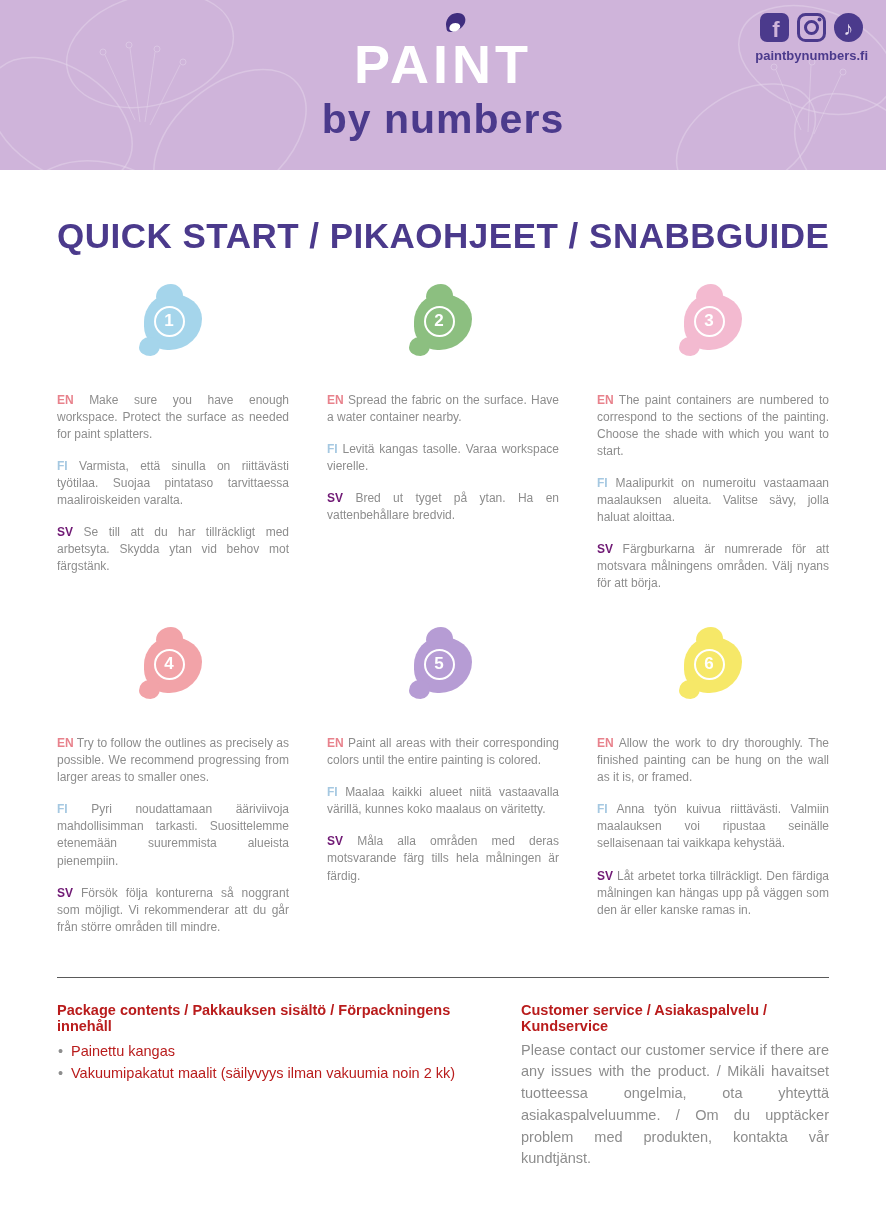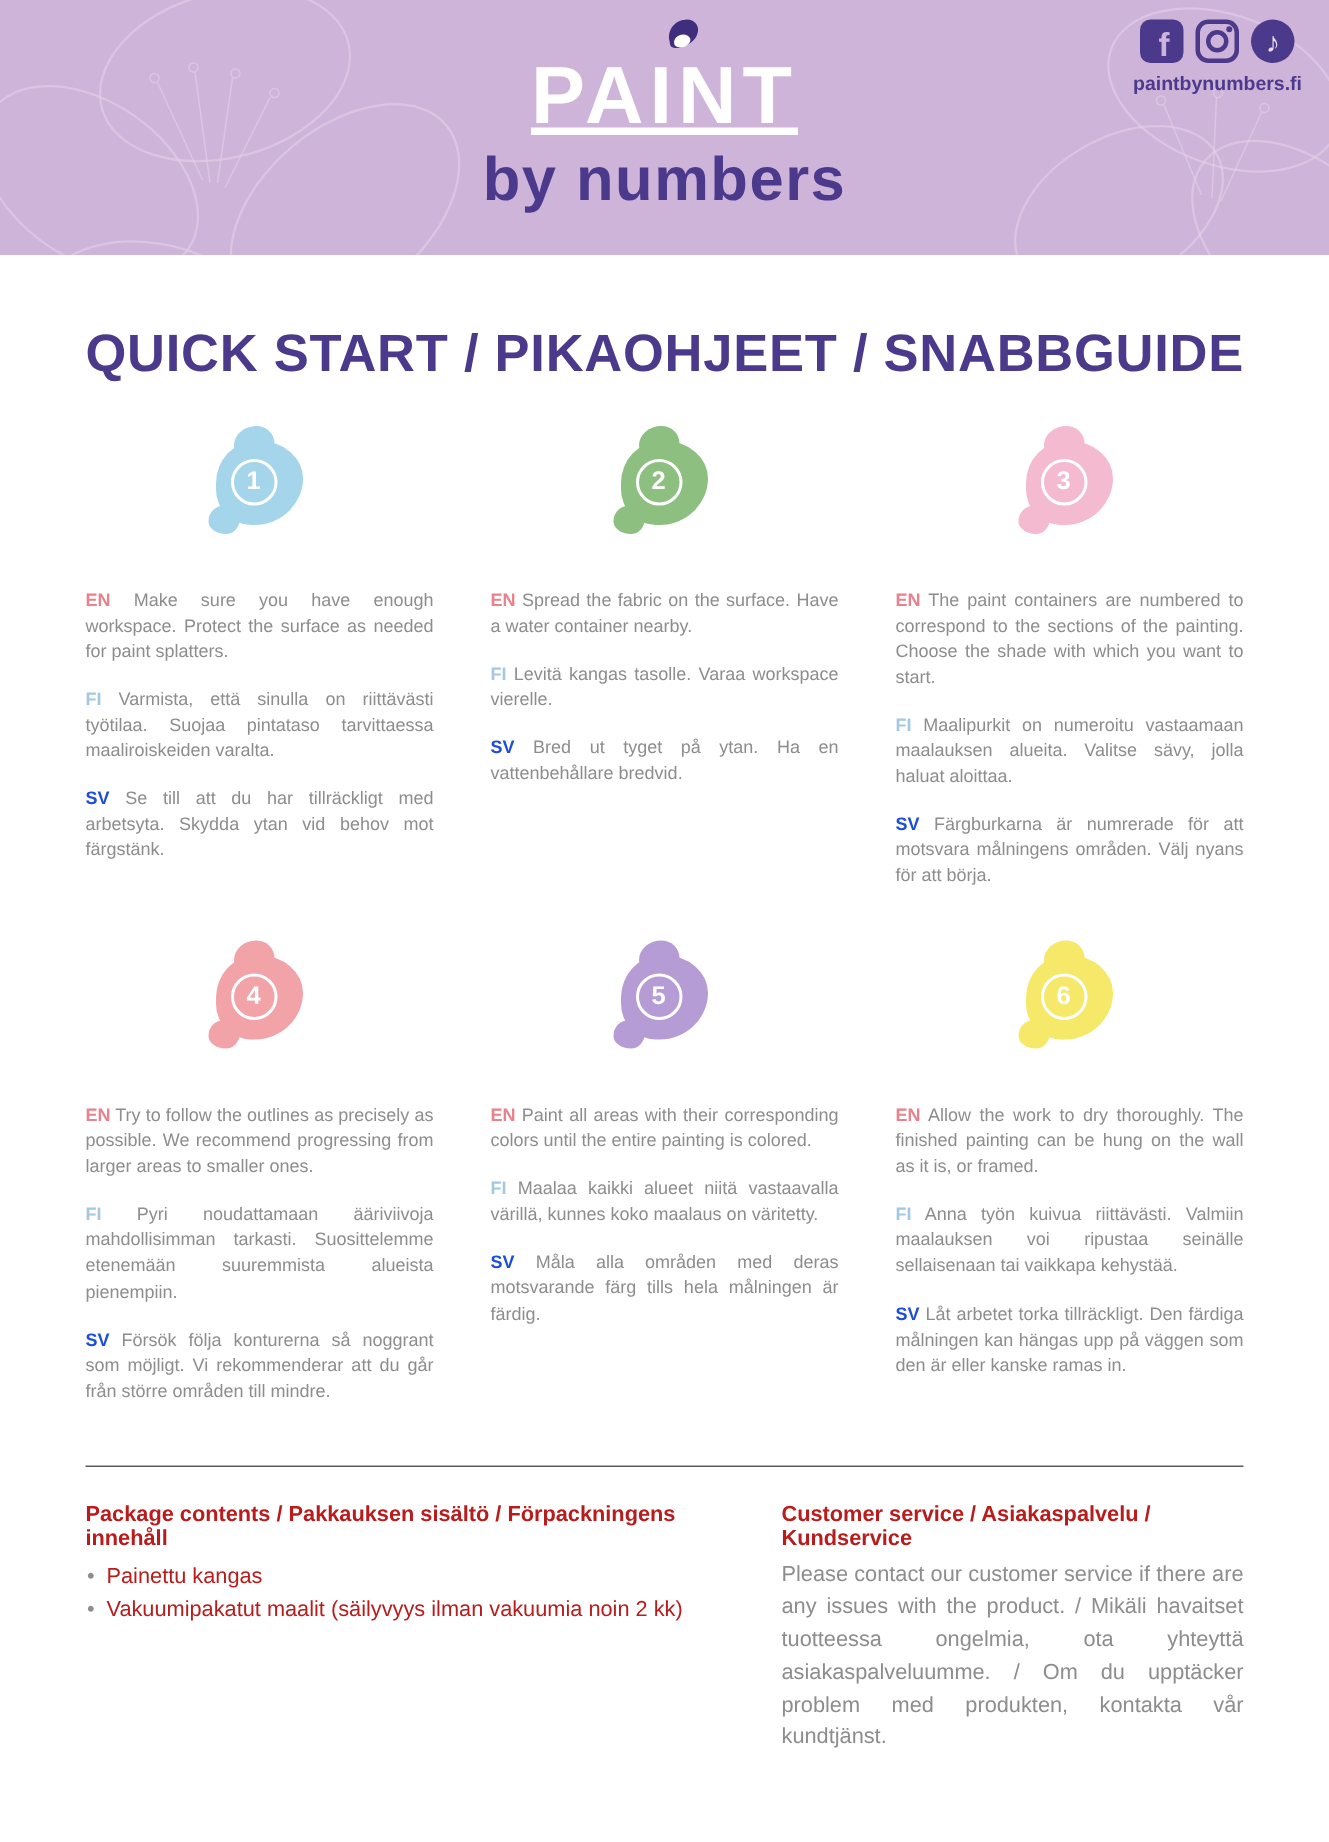--- a/index.html
+++ b/index.html
@@ -12,21 +12,20 @@
     display:flex; flex-direction:column; align-items:center; justify-content:center;
   }
   .flower { position:absolute; opacity:.45; pointer-events:none; }
   .flower.left  { left:-60px; top:-40px; }
   .flower.right { right:-70px; top:-10px; }
   .logo { position:relative; text-align:center; line-height:1; margin-top:6px; }
   .logo-drop { position:absolute; top:-26px; left:55%; transform:translateX(-50%) rotate(14deg); }
   .logo-top {
     color:#fff; font-size:54px; font-weight:800; letter-spacing:4px;
     font-family:"Liberation Sans", sans-serif;
-    text-decoration:underline;
   }
   .logo-bottom {
     color:#4b3a8c; font-size:41px; font-weight:600; letter-spacing:1px; margin-top:8px;
   }
   .social { position:absolute; top:12px; right:18px; text-align:center; }
   .social-icons { display:flex; gap:6px; justify-content:center; }
   .social-site { margin-top:5px; color:#4b3a8c; font-weight:700; font-size:13px; }
 
   
   .page-title {
@@ -62,21 +61,21 @@
     color:#fff; font-size:17px; font-weight:700;
     position:relative; z-index:1; margin-right:8px; margin-bottom:2px;
   }
   .step p {
     color:#8d8d8d; font-size:12px; line-height:1.42; text-align:justify;
     margin-bottom:15px;
   }
   .lang { font-weight:700; }
   .lang-en { color:#e8828c; }
   .lang-fi { color:#a5c8e1; }
-  .lang-sv { color:#1d4ed8; }
+  .lang-sv { color:#701a75; }
 
   
   .rule { border:none; border-top:1.5px solid #5a5a5a; margin:26px 57px 0 57px; }
   .info { display:flex; margin:24px 57px 0 57px; gap:14px; }
   .info-left { width:450px; }
   .info-right { flex:1; }
   .info h3 { color:#b91c1c; font-size:14.5px; font-weight:700; margin-bottom:6px; }
   .info ul { list-style:none; }
   .info li {
     color:#b91c1c; font-size:14.5px; line-height:1.55; padding-left:14px; position:relative;

